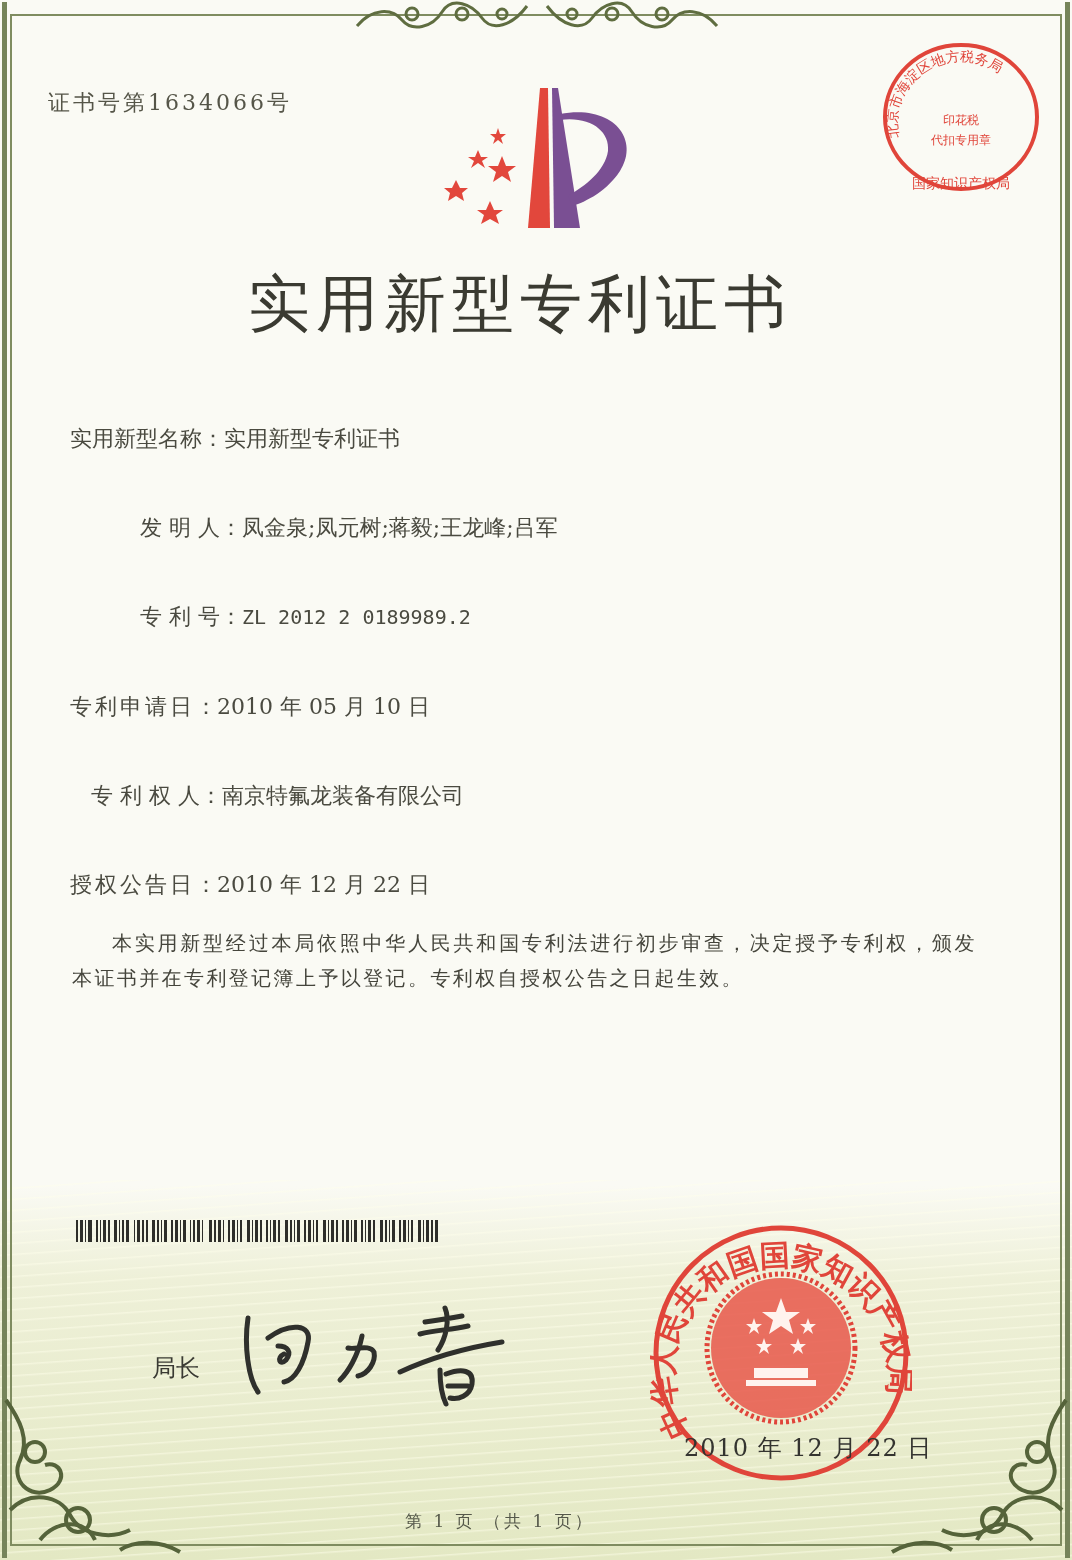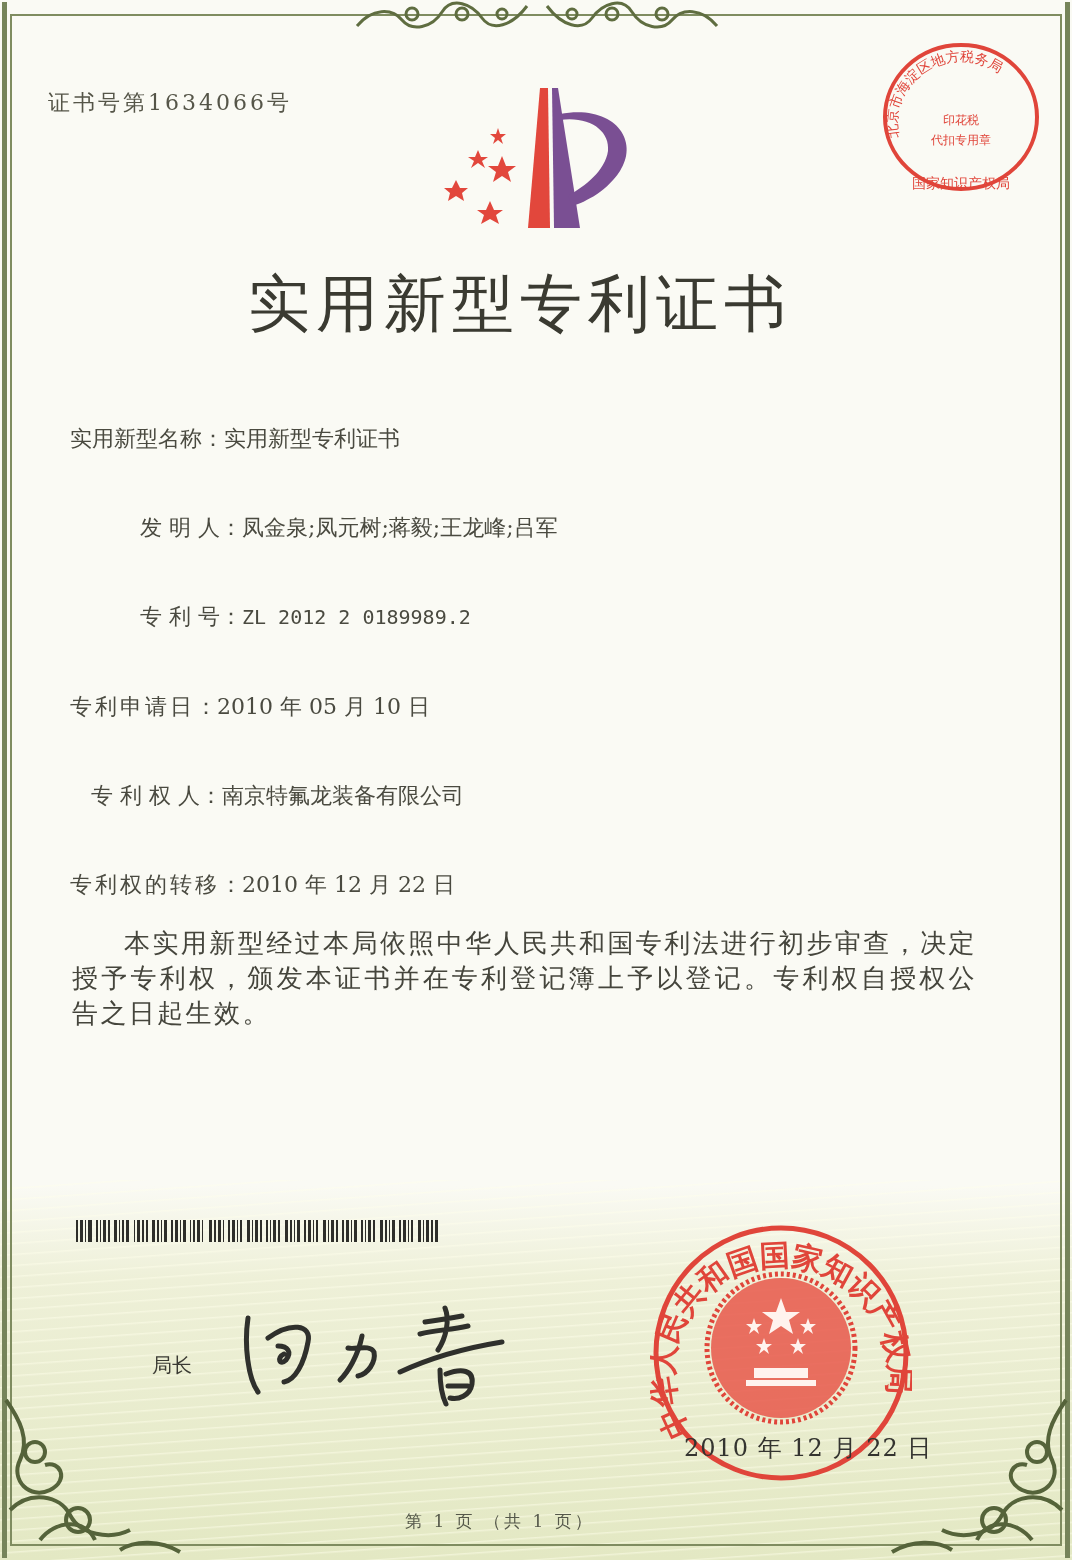--- a/index.html
+++ b/index.html
@@ -39,26 +39,26 @@
   .f3 { left: 70px; top: 602px; }
   .f4 { left: 70px; top: 692px; }
   .f5 { left: 70px; top: 781px; }
   .f6 { left: 70px; top: 870px; }
 
   .lbl-spread3 { width: 150px; display: inline-flex; justify-content: space-between; text-align: right; }
   .lbl-spread4 { width: 130px; display: inline-flex; justify-content: space-between; text-align: right; }
 
   .body-text {
     left: 72px; top: 926px; width: 905px;
-    font-size: 26px; line-height: 35px; letter-spacing: 2.4px; color: #45453c;
+    font-size: 20px; line-height: 35px; letter-spacing: 2.4px; color: #45453c;
     text-align: justify;
   }
   .body-text p { margin: 0; text-indent: 2em; }
 
-  .director-label { left: 152px; top: 1352px; font-size: 20px; font-family: "DejaVu Sans", sans-serif; color: #3a3a33; }
+  .director-label { left: 152px; top: 1352px; font-size: 24px; font-family: "DejaVu Sans", sans-serif; color: #3a3a33; }
   .signature { left: 240px; top: 1300px; width: 270px; height: 110px; }
 
   .seal-main { left: 650px; top: 1222px; width: 262px; height: 262px; }
   .seal-date { left: 684px; top: 1432px; font-size: 24px; color: #343430; letter-spacing: 1px; }
 
   .seal-tax { left: 880px; top: 42px; width: 162px; height: 150px; }
 
   .logo { left: 440px; top: 86px; width: 200px; height: 146px; }
 
   .page-num { left: 405px; top: 1510px; font-size: 17px; color: #55584a; letter-spacing: 3px; }
@@ -140,21 +140,21 @@
   </div>
   <div class="abs field f5">
     <span class="lbl lbl-spread4">
       <span>专</span>
       <span>利</span>
       <span>权</span>
       <span>人</span>
     </span><span>：</span><span style="font-family:'DejaVu Sans',sans-serif;">南京特氟龙装备有限公司</span>
   </div>
   <div class="abs field f6">
-    <span class="lbl" style="letter-spacing:3px;">专利权的转移</span><span>：</span><span>2010 年 12 月 22 日</span>
+    <span class="lbl" style="letter-spacing:3px;">授权公告日</span><span>：</span><span>2010 年 12 月 22 日</span>
   </div>
 
   <div class="abs body-text">
     <p>本实用新型经过本局依照中华人民共和国专利法进行初步审查，决定授予专利权，颁发本证书并在专利登记簿上予以登记。专利权自授权公告之日起生效。</p>
   </div>
 
   <svg class="abs" style="left:76px;top:1220px;" width="362" height="22">
     <g fill="#2e2e2a">
       <rect x="0" y="0" width="2" height="22"></rect>
         <rect x="4" y="0" width="3" height="22"></rect>

